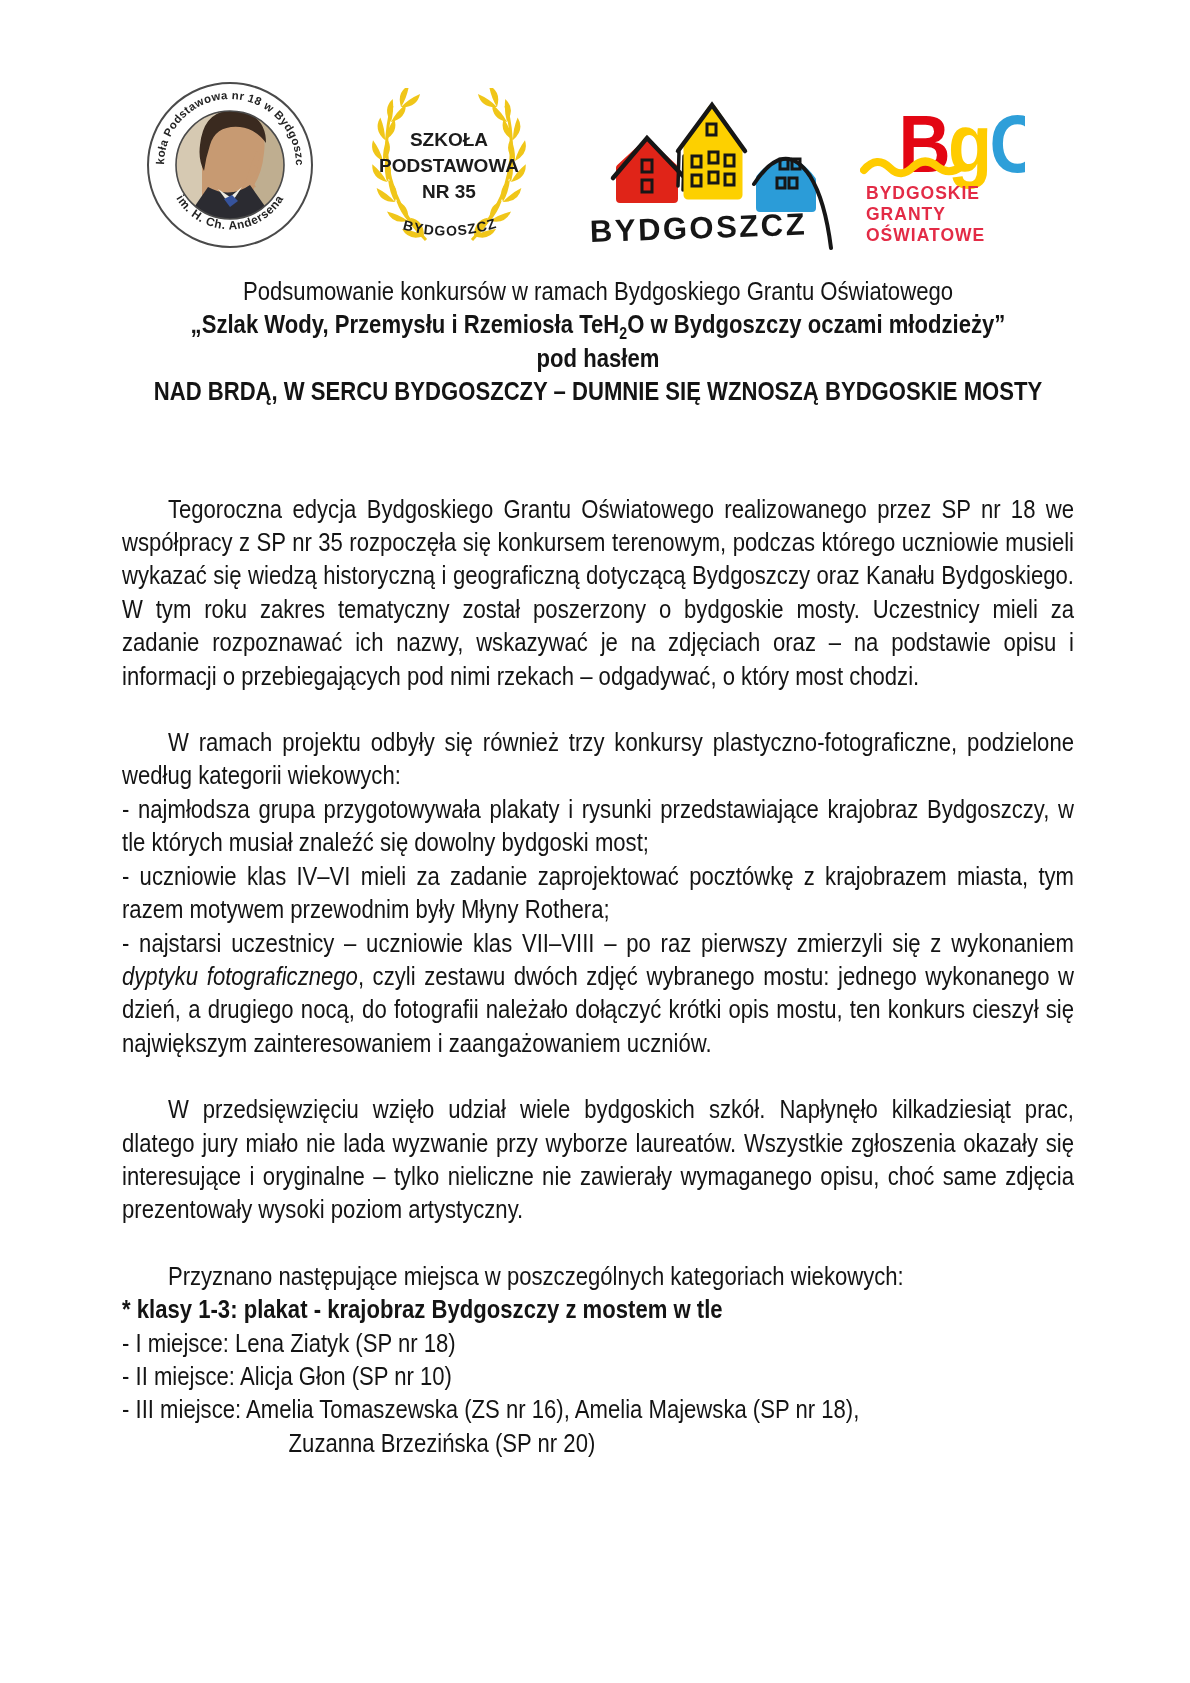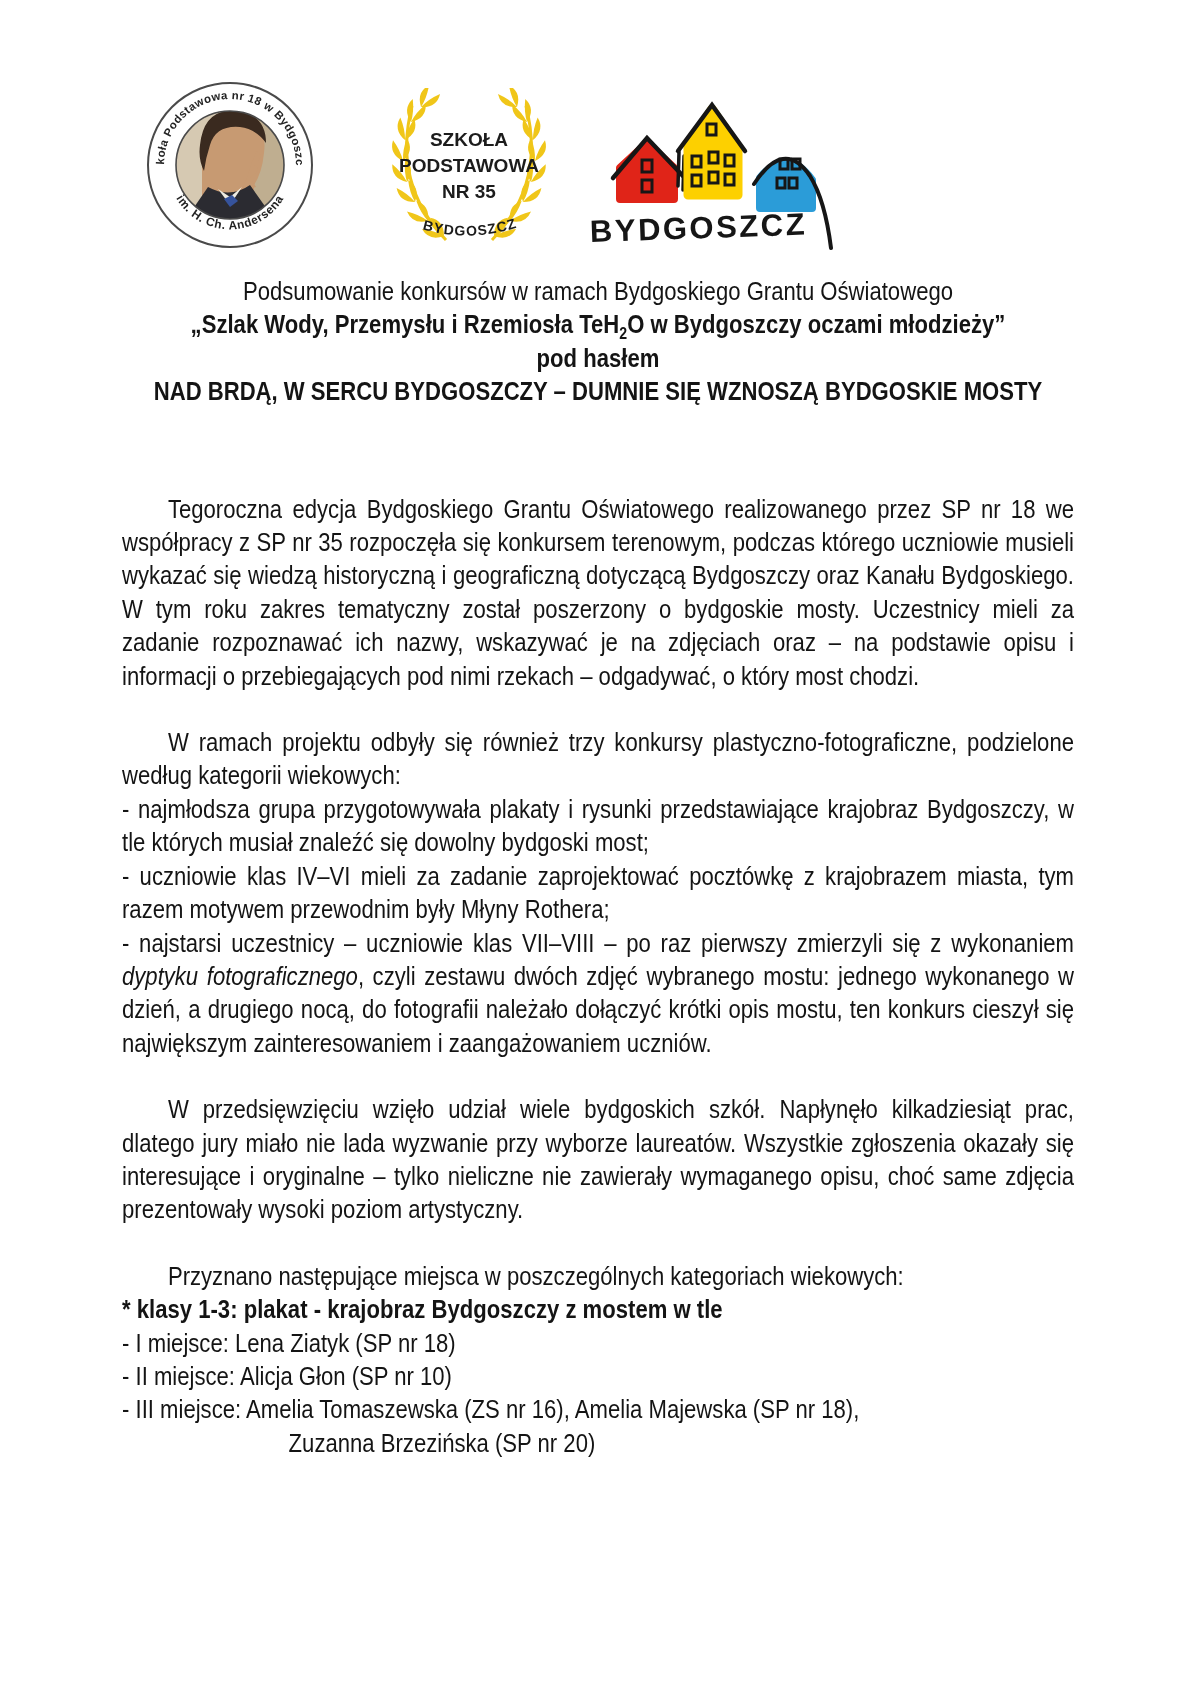--- a/index.html
+++ b/index.html
@@ -2,21 +2,21 @@
 <html><head>
 <meta charset="utf-8">
 <style>
   html,body{margin:0;padding:0;background:#ffffff;}
   .page{position:relative;width:1190px;height:1683px;background:#fff;overflow:hidden;
         font-family:"Liberation Sans",sans-serif;color:#141414;}
   
   .logos{position:absolute;left:0;top:0;width:1190px;height:255px;}
   .logo{position:absolute;}
   .logo-sp18{left:146px;top:81px;width:168px;height:168px;}
-  .logo-sp35{left:372px;top:88px;width:194px;height:158px;}
+  .logo-sp35{left:352px;top:88px;width:194px;height:158px;}
   .logo-byd{left:588px;top:98px;width:246px;height:152px;}
   .logo-bgo{left:860px;top:98px;width:165px;height:146px;}
   svg text{font-family:"Liberation Sans",sans-serif;}
   
   .doc{position:absolute;left:122px;top:275px;width:1120px;
        transform:scaleX(0.85);transform-origin:left top;
        font-size:26px;line-height:33.4px;}
   .title{text-align:center;margin:0 0 84px 0;}
   .title div{margin:0;}
   .tb{font-weight:700;}
@@ -118,20 +118,33 @@
         <path d="M166,86 Q196,40 222,78 Q237,102 243,150" fill="none" stroke="#161616" stroke-width="4" stroke-linecap="round"></path>
         <rect x="192" y="61" width="8" height="10" fill="none" stroke="#161616" stroke-width="3"></rect>
         <rect x="204" y="61" width="8" height="10" fill="none" stroke="#161616" stroke-width="3"></rect>
         <rect x="189" y="80" width="8" height="10" fill="none" stroke="#161616" stroke-width="3"></rect>
         <rect x="201" y="80" width="8" height="10" fill="none" stroke="#161616" stroke-width="3"></rect>
 
         <text x="2" y="140" font-size="31" font-weight="700" letter-spacing="2.5" fill="#161616" font-family="DejaVu Sans, sans-serif" transform="rotate(-2 120 132)">BYDGOSZCZ</text>
       </svg>
     </div>
 
+    <div class="logo logo-bgo">
+      <svg viewBox="0 0 165 146" width="165" height="146">
+        <g transform="translate(28,0) scale(0.88,1)">
+          <text x="12" y="74" font-size="82" font-weight="700" letter-spacing="-3">
+            <tspan fill="#e30613">B</tspan><tspan fill="#ffcc00">g</tspan><tspan fill="#2e9fd9">O</tspan>
+          </text>
+        </g>
+        <path d="M4,72 q13,-15 26,-2 q11,11 23,-1 q12,-11 25,0 q11,9 24,-1" fill="none" stroke="#ffcc00" stroke-width="8" stroke-linecap="round"></path>
+        <text x="6" y="101" font-size="17.5" font-weight="700" letter-spacing="1" fill="#e32b46">BYDGOSKIE</text>
+        <text x="6" y="122" font-size="17.5" font-weight="700" letter-spacing="1" fill="#e32b46">GRANTY</text>
+        <text x="6" y="143" font-size="17.5" font-weight="700" letter-spacing="1" fill="#e32b46">OŚWIATOWE</text>
+      </svg>
+    </div>
   </div>
 
   <div class="doc">
 
     <div class="title">
       <div>Podsumowanie konkursów w ramach Bydgoskiego Grantu Oświatowego</div>
       <div class="tb"><span>„Szlak Wody, Przemysłu i Rzemiosła TeH</span><sub>2</sub><span>O w Bydgoszczy oczami młodzieży”</span></div>
       <div class="tb">pod hasłem</div>
       <div class="tb">NAD BRDĄ, W SERCU BYDGOSZCZY – DUMNIE SIĘ WZNOSZĄ BYDGOSKIE MOSTY</div>
     </div>

